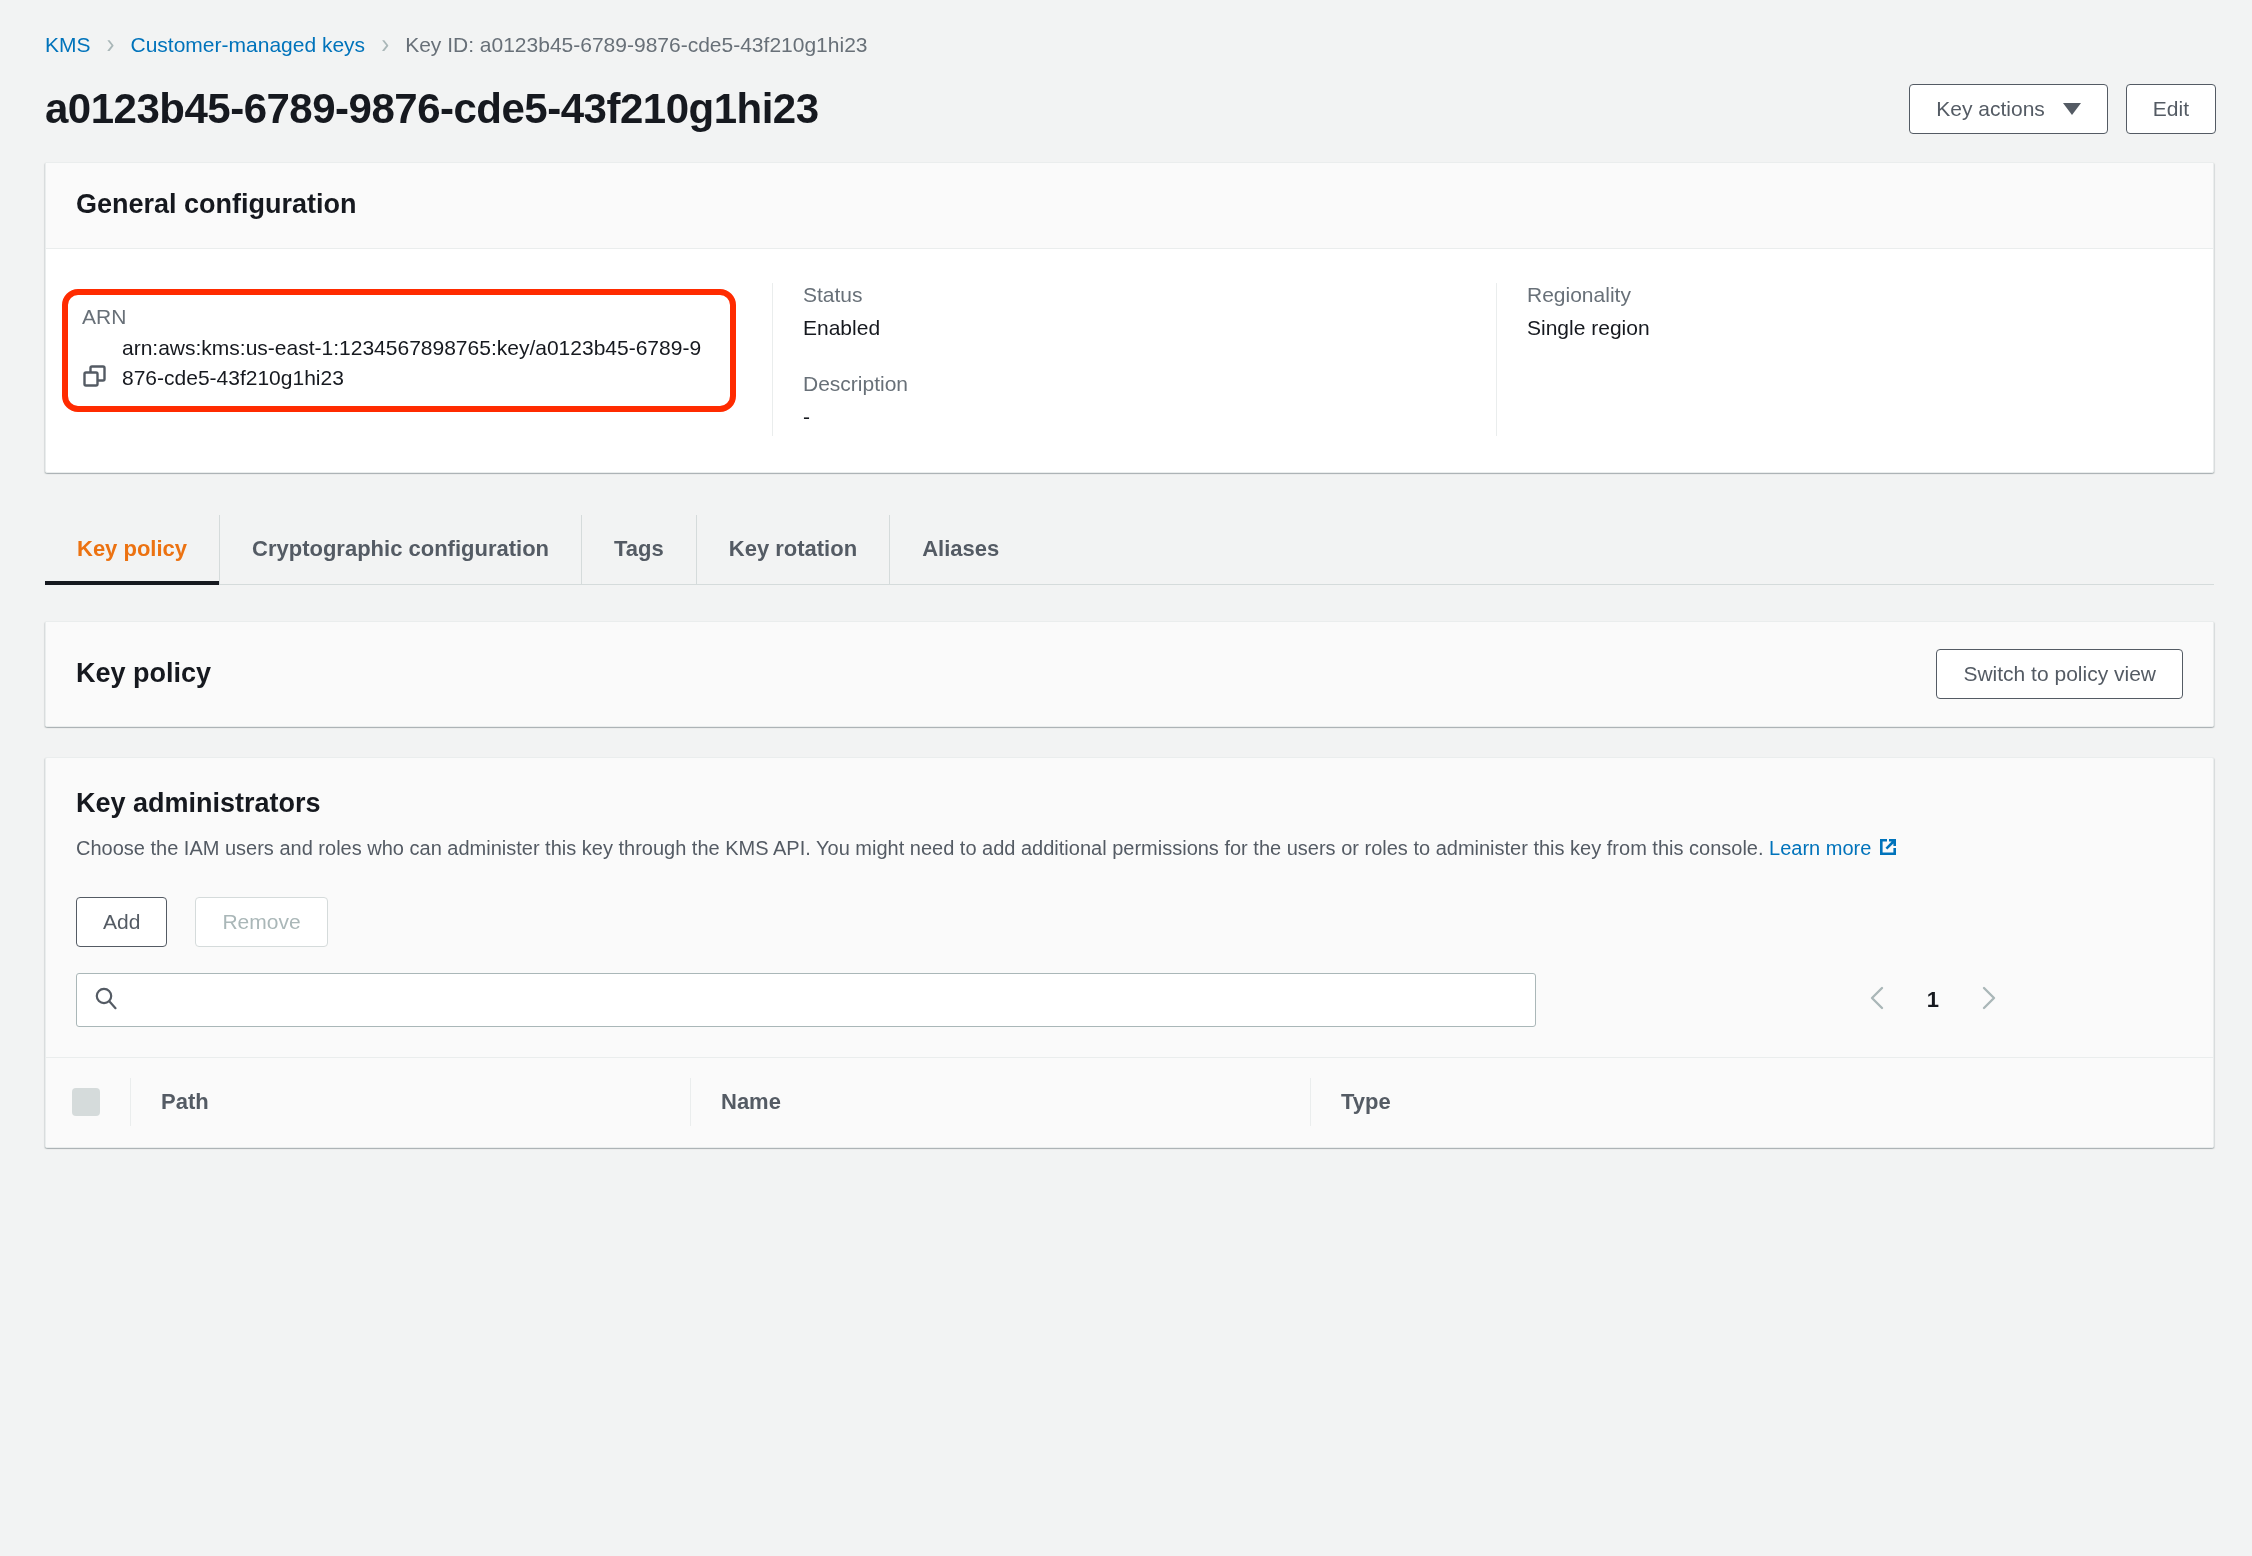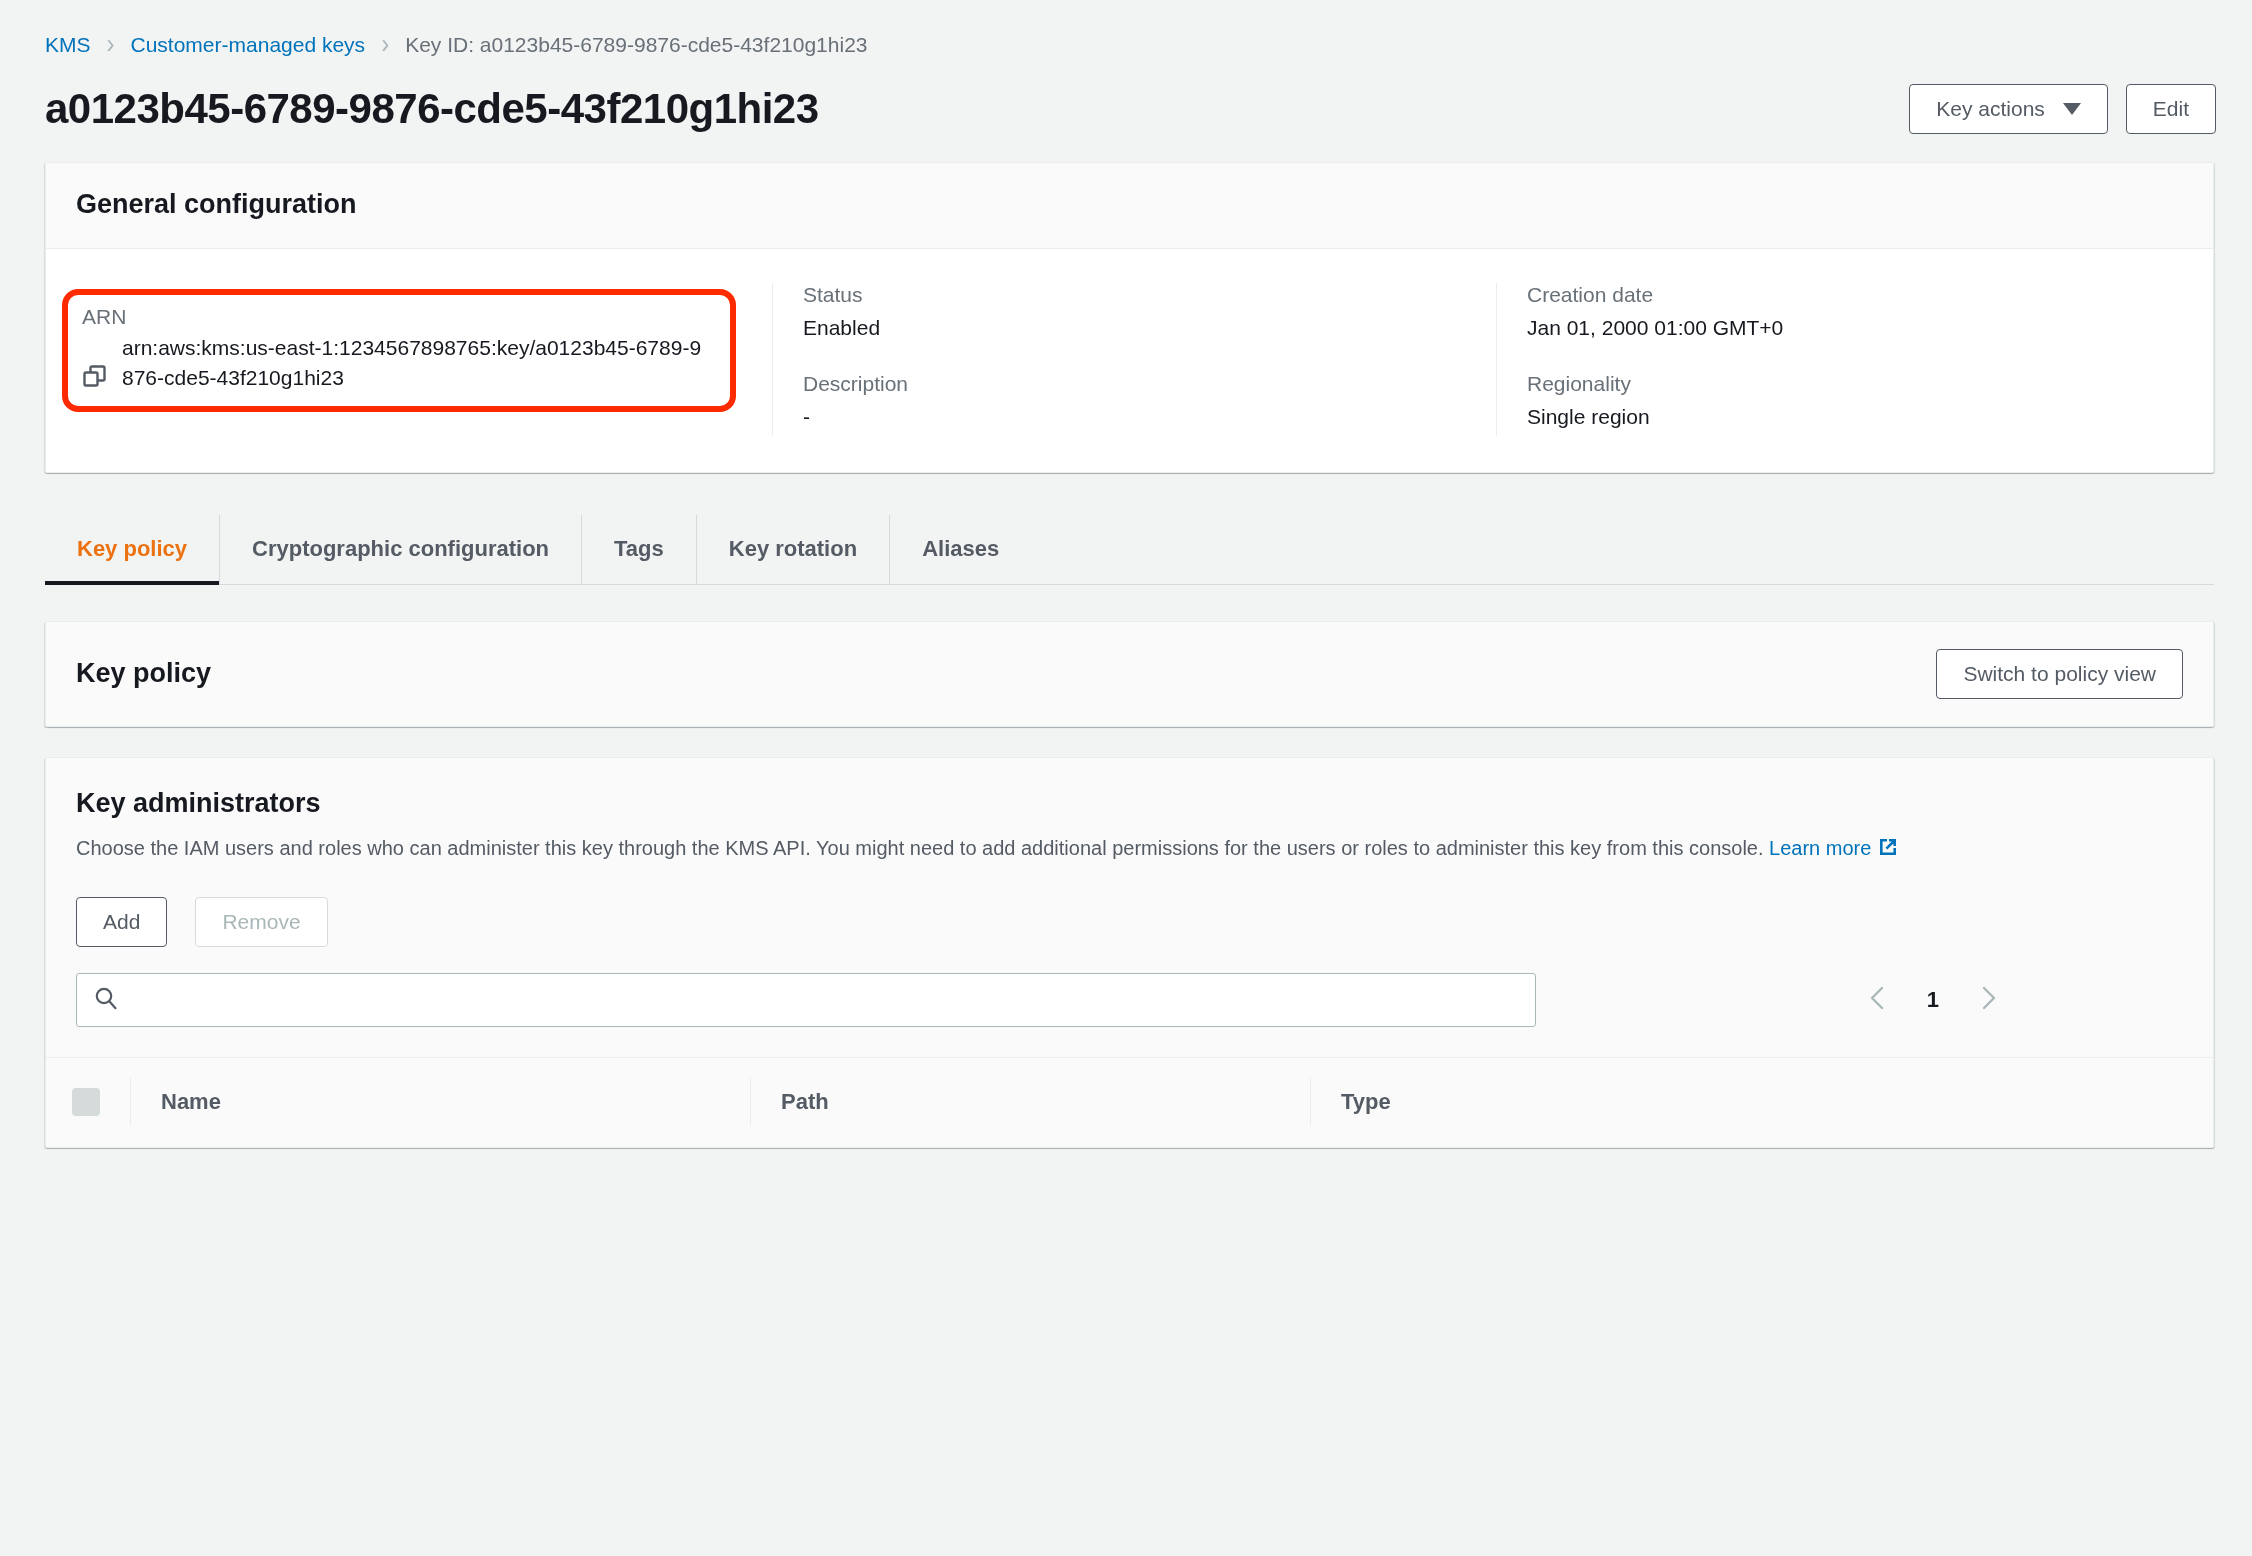--- a/index.html
+++ b/index.html
@@ -336,24 +336,20 @@
         <div class="field-value">Enabled</div>
       </div>
       <div class="field">
         <div class="field-label">Description</div>
         <div class="field-value">-</div>
       </div>
     </div>
 
     <div class="gc-col c3">
       <div class="field">
-        <div class="field-label">Creation date</div>
-        <div class="field-value">Jan 01, 2000 01:00 GMT+0</div>
-      </div>
-      <div class="field">
         <div class="field-label">Regionality</div>
         <div class="field-value">Single region</div>
       </div>
     </div>
 
   </div>
 </div>
 
 <div class="tabs-wrap">
   <div class="tab active">Key policy</div>
@@ -411,19 +407,19 @@
           <path d="M11 5l10 10-10 10" stroke="#aab7b8" stroke-width="2.4" stroke-linecap="round" stroke-linejoin="round"></path>
         </svg>
       </span>
     </div>
   </div>
 
   <div class="tbl-head">
     <div class="th cb">
       <span class="checkbox-disabled"></span>
     </div>
+    <div class="th path">Path</div>
     <div class="th name">Name</div>
-    <div class="th path">Path</div>
     <div class="th type">Type</div>
   </div>
 
 
 </div>
 
 </body></html>

